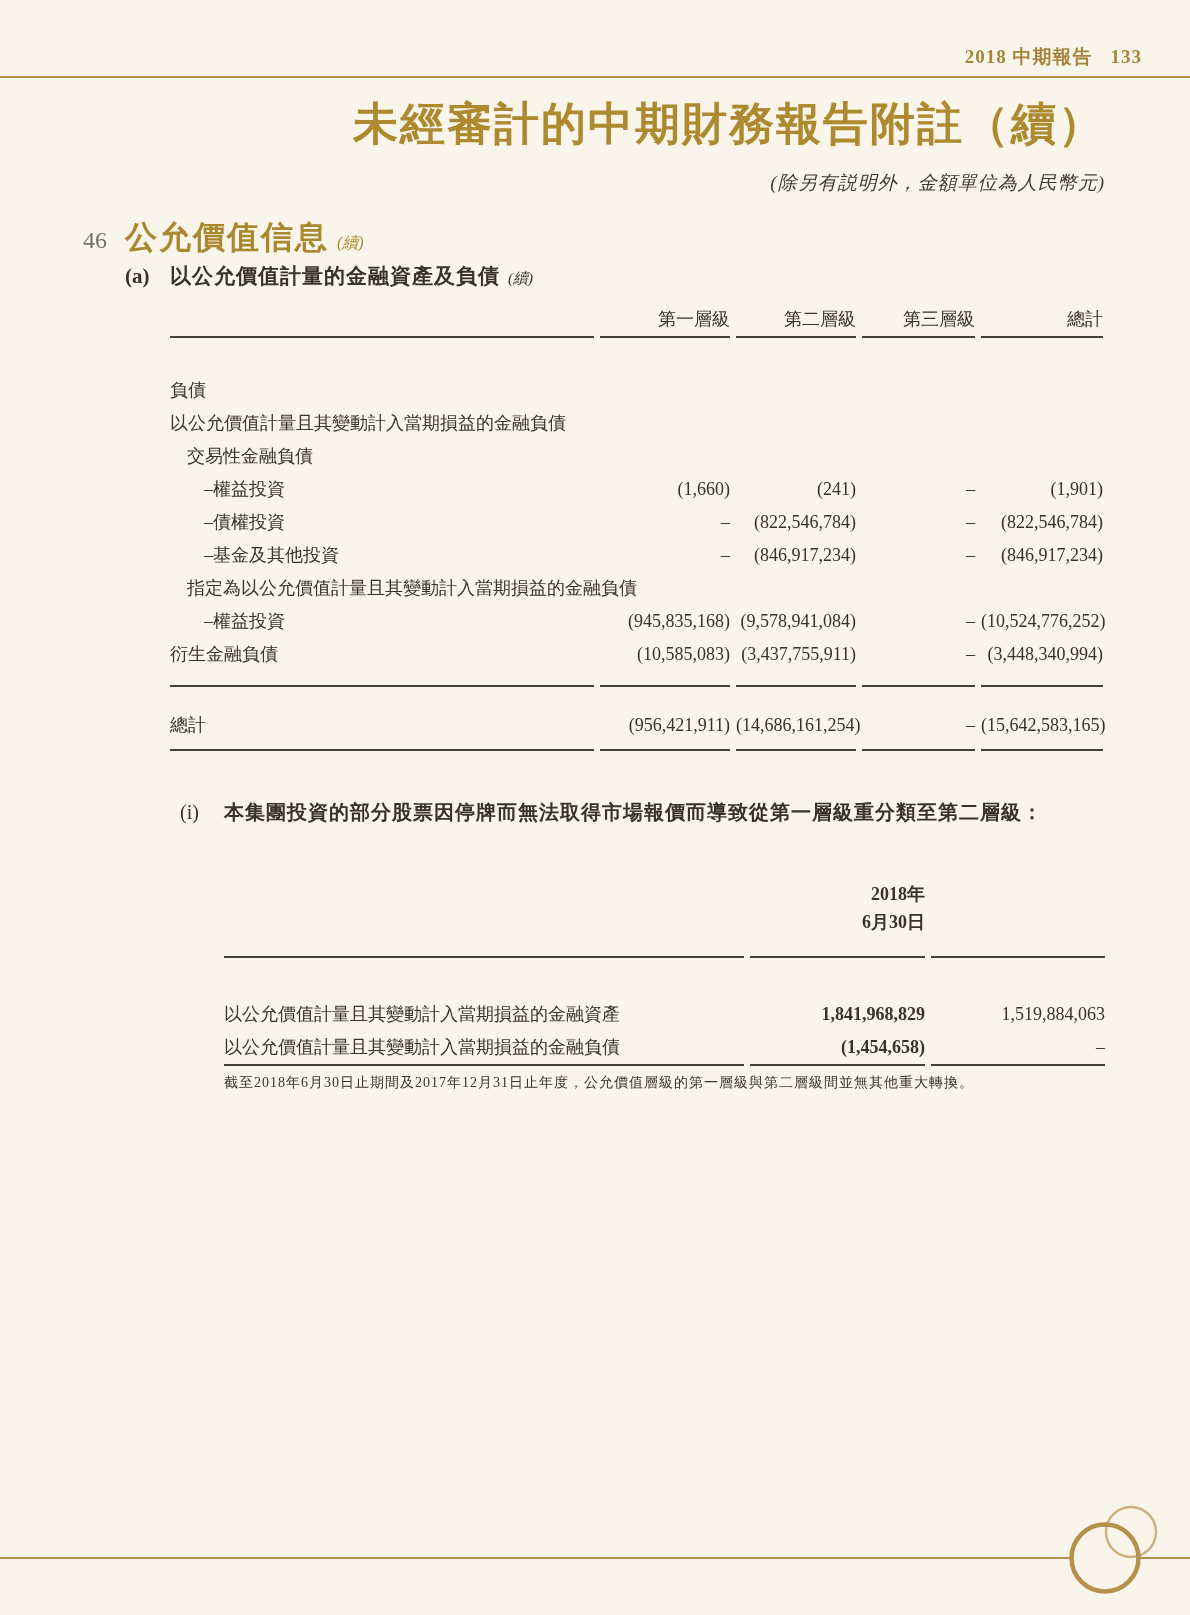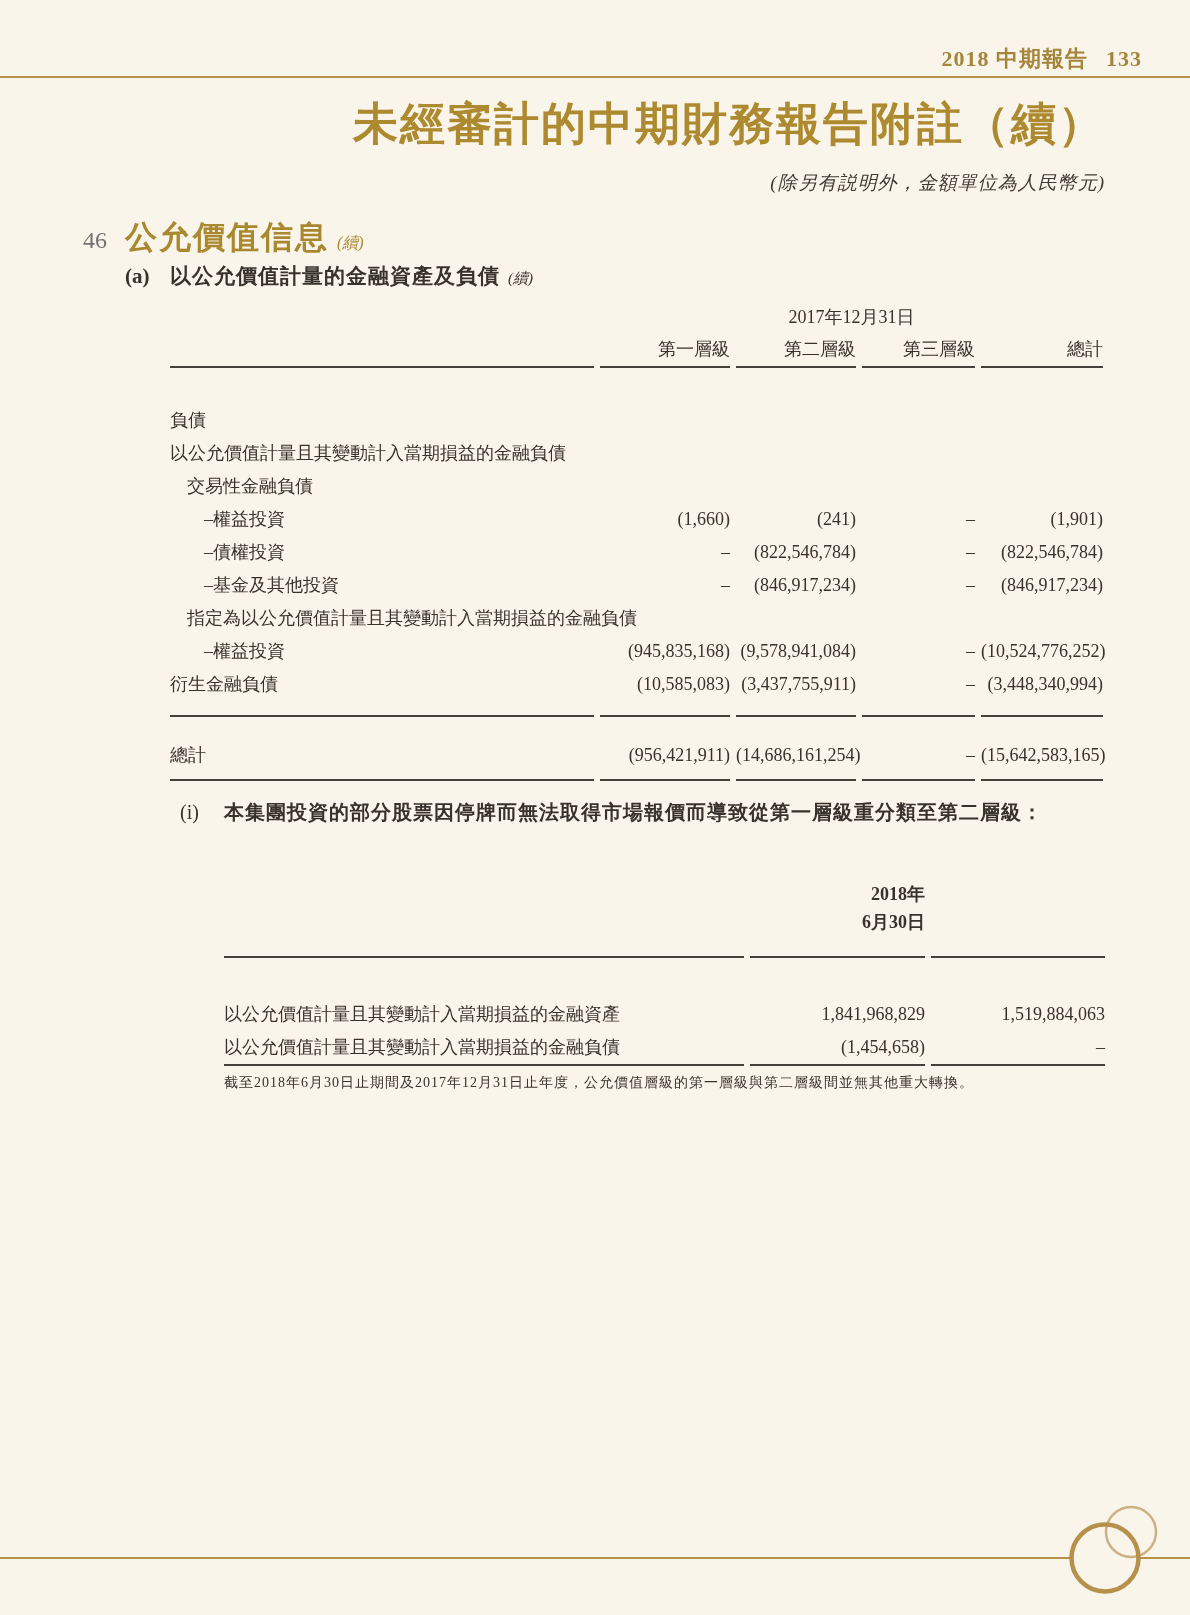--- a/index.html
+++ b/index.html
@@ -16,21 +16,21 @@
     margin:0 auto;
   }
 
   
   .top-rule{
     position:absolute;left:0;top:76px;width:1190px;height:0;
     border-top:2px solid #b5914b;
   }
   .page-header{
     position:absolute;top:44px;right:48px;
-    font-size:22px;font-weight:bold;color:#a5853c;
+    font-size:19px;font-weight:bold;color:#a5853c;
     letter-spacing:1px;white-space:nowrap;
   }
   .page-header .pagenum{margin-left:18px;}
 
   
   .doc-title{
     position:absolute;top:94px;right:85px;
     font-size:45px;font-weight:bold;color:#ad8a2f;
     letter-spacing:2px;white-space:nowrap;
   }
@@ -85,21 +85,21 @@
   
   .table2{position:absolute;left:224px;top:840px;width:881px;font-size:18px;}
   .t2-grid{display:grid;grid-template-columns:520px 175px 174px;column-gap:6px;}
   .t2-head{padding-top:8px;}
   .t2-col-head{text-align:right;line-height:28px;white-space:nowrap;}
   .t2-col-head.h2018{font-weight:bold;margin-top:32px;}
   .t2-col-head.h2017{transform:translateY(-8px);}
   .t2-rule{margin-top:20px;}
   .t2-body{padding-top:40px;}
   .t2-row{line-height:33px;}
-  .b{font-weight:normal;}
+  .b{font-weight:bold;}
 
   
   .closing-paragraph{
     position:absolute;left:224px;top:1063px;width:881px;
     font-size:14px;line-height:40px;letter-spacing:1px;
     text-align:justify;
   }
 
   
   .bottom-decor{position:absolute;left:0;top:1490px;width:1190px;height:125px;}
@@ -126,21 +126,20 @@
   <div class="subsection-heading">
     <span class="subsection-label">(a)</span>
     <span class="subsection-title">以公允價值計量的金融資產及負債</span>
     <span class="subsection-cont">(續)</span>
   </div>
 
   <div class="table1">
 
     <div class="t1-grid t1-date-row">
       <div></div>
-      <div class="t1-date">2017年12月31日</div>
     </div>
 
     <div class="t1-grid t1-cols">
       <div></div>
       <div class="num">第一層級</div>
       <div class="num">第二層級</div>
       <div class="num">第三層級</div>
       <div class="num">總計</div>
     </div>
 

